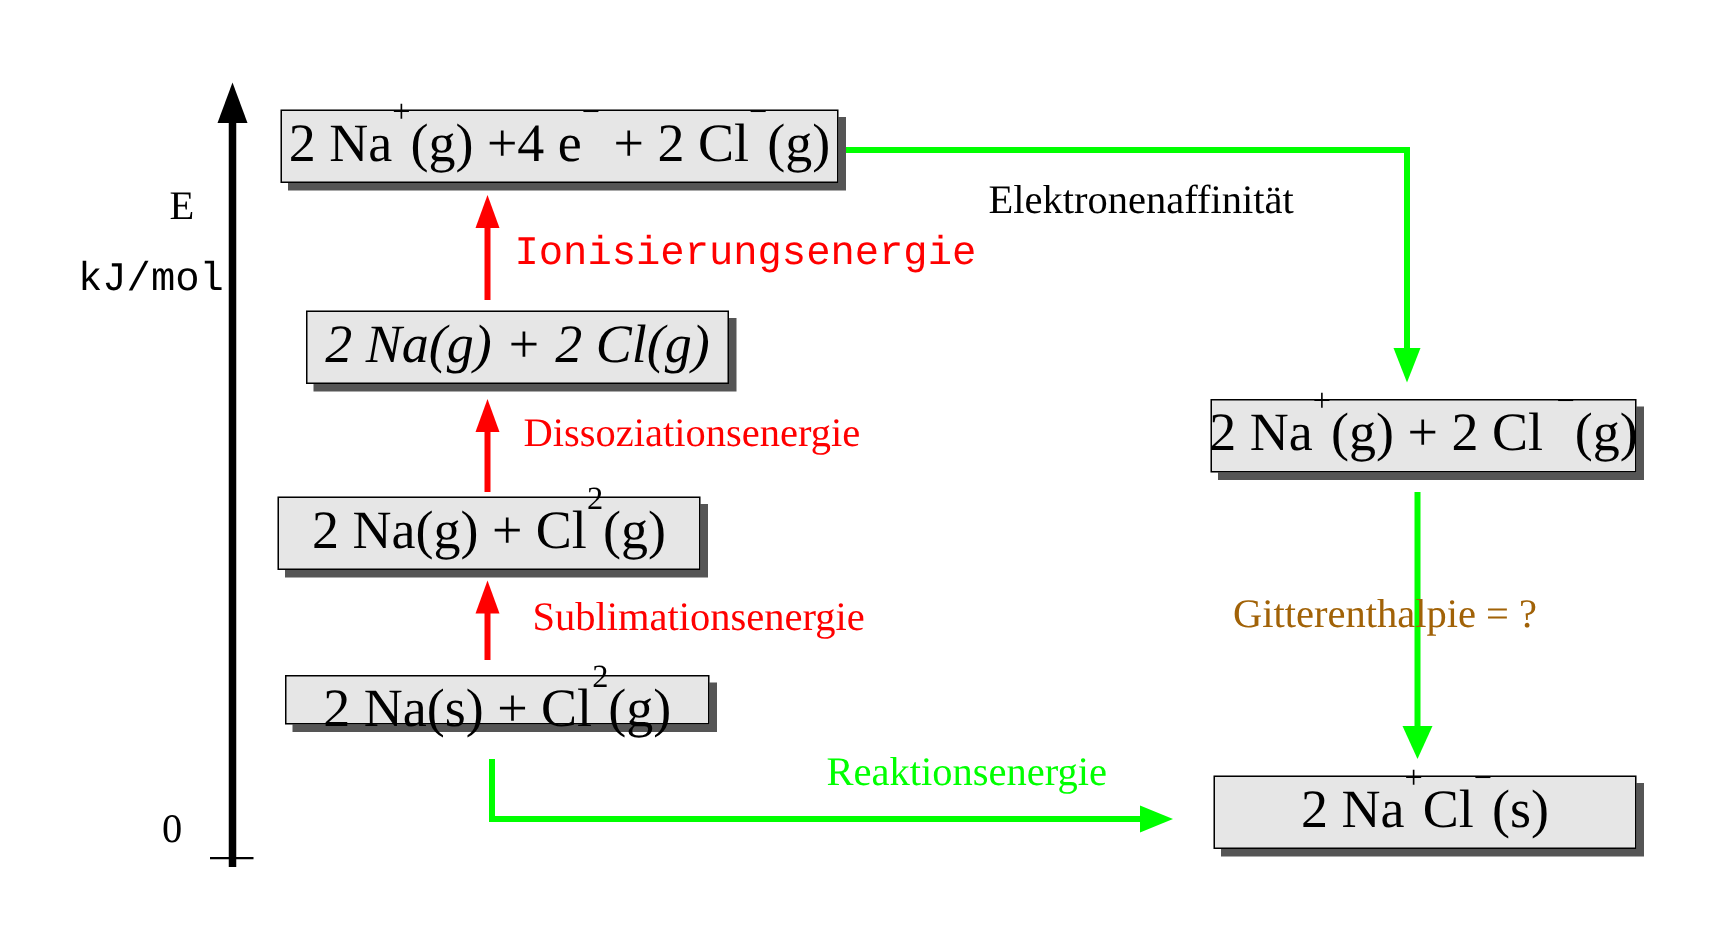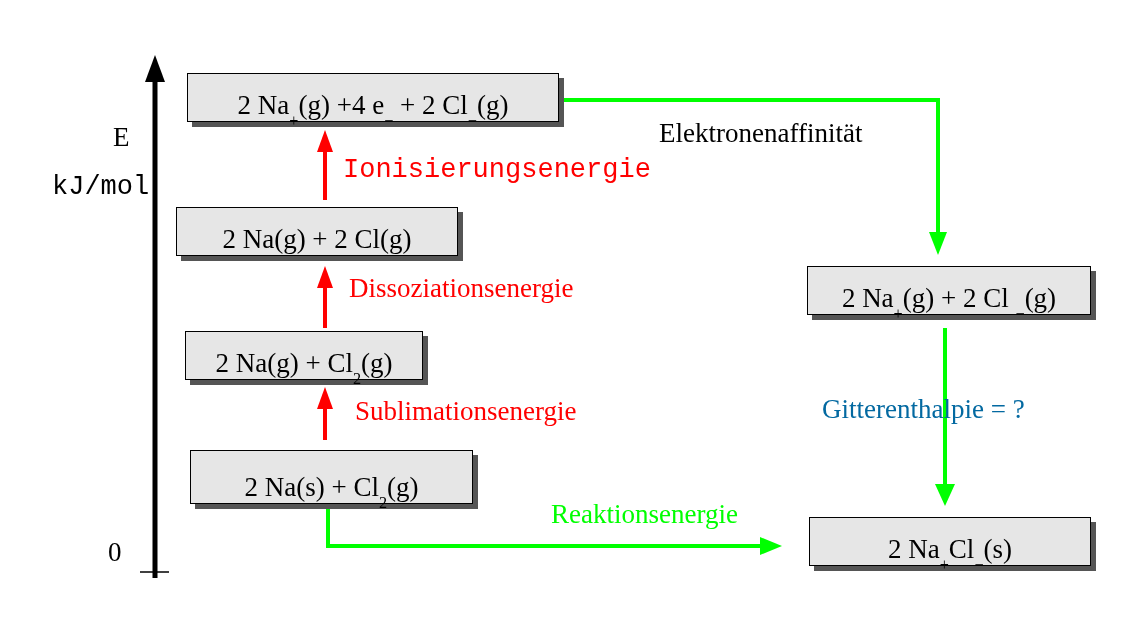--- a/index.html
+++ b/index.html
@@ -1,24 +1,24 @@
 <!DOCTYPE html>
 <html><head>
 <meta charset="utf-8">
 <style>
   html, body { margin:0; padding:0; background:#ffffff; }
   body { width:1148px; height:632px; position:relative; overflow:hidden;
          font-family:"Liberation Serif", serif; }
   .box { position:absolute; background:#e6e6e6; border:1px solid #000;
-         box-shadow: 5px 5px 0 #555; display:flex; align-items:flex-end;
-         justify-content:center; font-size:27px; color:#000; box-sizing:border-box; white-space:nowrap; }
+         box-shadow: 5px 5px 0 #555; display:flex; align-items:flex-start;
+         justify-content:center; font-size:36px; color:#000; box-sizing:border-box; white-space:nowrap; }
   .label { position:absolute; font-size:27px; white-space:nowrap; }
   .red { color:#ff0000; }
   .green { color:#00ff00; }
-  .blue { color:#0369a1; }
+  .blue { color:#a16207; }
   .black { color:#000; }
   sup, sub { font-size:60%; }
   sup { vertical-align: 0.7em; line-height:0; }
   sub { vertical-align: -0.25em; line-height:0; }
   svg { position:absolute; left:0; top:0; }
 </style>
 </head>
 <body>
 
 <svg width="1148" height="632">
@@ -66,31 +66,31 @@
 <div class="box" style="left:187px;top:73px;width:372px;height:49px;">
   <span>2 Na</span>
     <sup>+</sup>
     <span>(g) +4 e</span>
     <sup>−</sup>
     <span style="white-space:pre"> + 2 Cl</span>
     <sup>−</sup>
     <span>(g)</span>
 </div>
 
-<div class="box" style="left:176px;top:207px;width:282px;height:49px;">
+<div class="box" style="left:204px;top:207px;width:282px;height:49px;font-style:italic;">
   <span>2 Na(g) + 2 Cl(g)</span>
 </div>
 
-<div class="box" style="left:185px;top:331px;width:238px;height:49px;">
+<div class="box" style="left:185px;top:331px;width:282px;height:49px;">
   <span>2 Na(g) + Cl</span>
     <sub>2</sub>
     <span>(g)</span>
 </div>
 
-<div class="box" style="left:190px;top:450px;width:283px;height:54px;">
+<div class="box" style="left:190px;top:450px;width:283px;height:33px;">
   <span>2 Na(s) + Cl</span>
     <sub>2</sub>
     <span>(g)</span>
 </div>
 
 <div class="box" style="left:807px;top:266px;width:284px;height:49px;">
   <span>2 Na</span>
     <sup>+</sup>
     <span style="white-space:pre">(g) + 2 Cl </span>
     <sup>−</sup>

